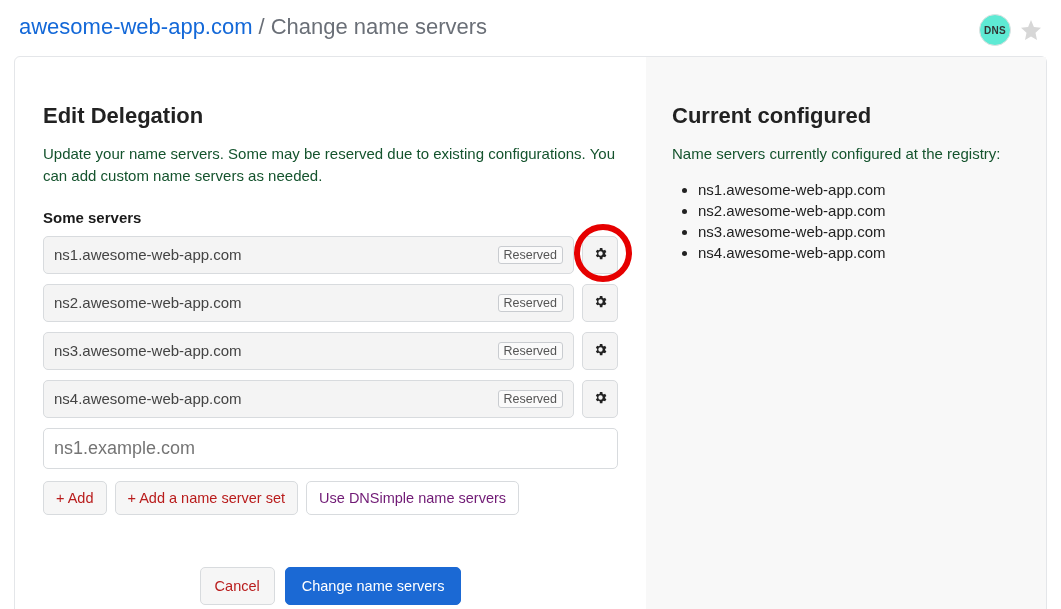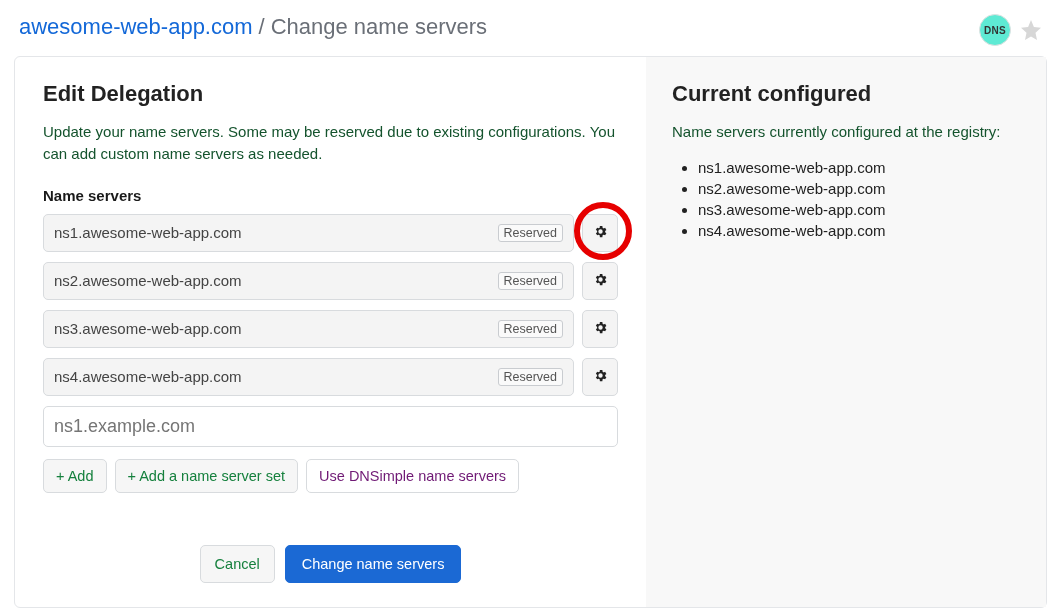--- a/index.html
+++ b/index.html
@@ -75,21 +75,21 @@
       border-right: none;
     }
     .panels-wrap {
       display: flex;
       border: 1px solid #e4e6e9;
       border-radius: 6px;
       overflow: visible;
       width: 100%;
     }
 
-    h2 { font-size: 22px; font-weight: 600; margin-bottom: 14px; color: #222; }
+    h2 { font-size: 22px; font-weight: 600; margin-bottom: 14px; color: #222; margin-top: 22px; }
     .desc { font-size: 15px; color: #14532d; line-height: 1.45; margin-bottom: 22px; }
     .section-label { font-weight: 600; font-size: 15px; margin-bottom: 10px; display: block; }
 
     .ns-row {
       display: flex;
       align-items: stretch;
       gap: 8px;
       margin-bottom: 10px;
       position: relative;
     }
@@ -141,21 +141,21 @@
       gap: 8px;
       margin-top: 12px;
       align-items: center;
     }
     .btn {
       border: 1px solid #d8dbde;
       border-radius: 5px;
       padding: 8px 12px;
       font-size: 14.5px;
       background: #f6f6f6;
-      color: #15803d;
+      color: #b91c1c;
       cursor: pointer;
     }
     .btn.ghost {
       background: #fff;
       color: #701a75;
       cursor: default;
     }
     .footer-row {
       display: flex;
       justify-content: center;
@@ -208,21 +208,21 @@
     </span>
   </div>
 </div>
 
 <div class="content">
   <div class="panels-wrap">
 
     <div class="left-panel">
       <h2>Edit Delegation</h2>
       <p class="desc">Update your name servers. Some may be reserved due to existing configurations. You can add custom name servers as needed.</p>
-      <span class="section-label">Name servers</span>
+      <span class="section-label">Some servers</span>
 
       <div class="ns-row">
         <div class="ns-field">
           <span>ns1.awesome-web-app.com</span>
           <span class="reserved-badge">Reserved</span>
         </div>
         <button class="gear-btn">
           <span>
             <svg viewBox="0 0 24 24" fill="#222">
                 <path d="M19.4 13a7.5 7.5 0 000-2l2-1.6-2-3.4-2.4 1a7.4 7.4 0 00-1.7-1L15 3h-4l-.3 2.9a7.4 7.4 0 00-1.7 1l-2.4-1-2 3.4L6.6 11a7.5 7.5 0 000 2l-2 1.6 2 3.4 2.4-1a7.4 7.4 0 001.7 1L11 21h4l.3-2.9a7.4 7.4 0 001.7-1l2.4 1 2-3.4zM12 15.5A3.5 3.5 0 1112 8.5a3.5 3.5 0 010 7z"></path>

